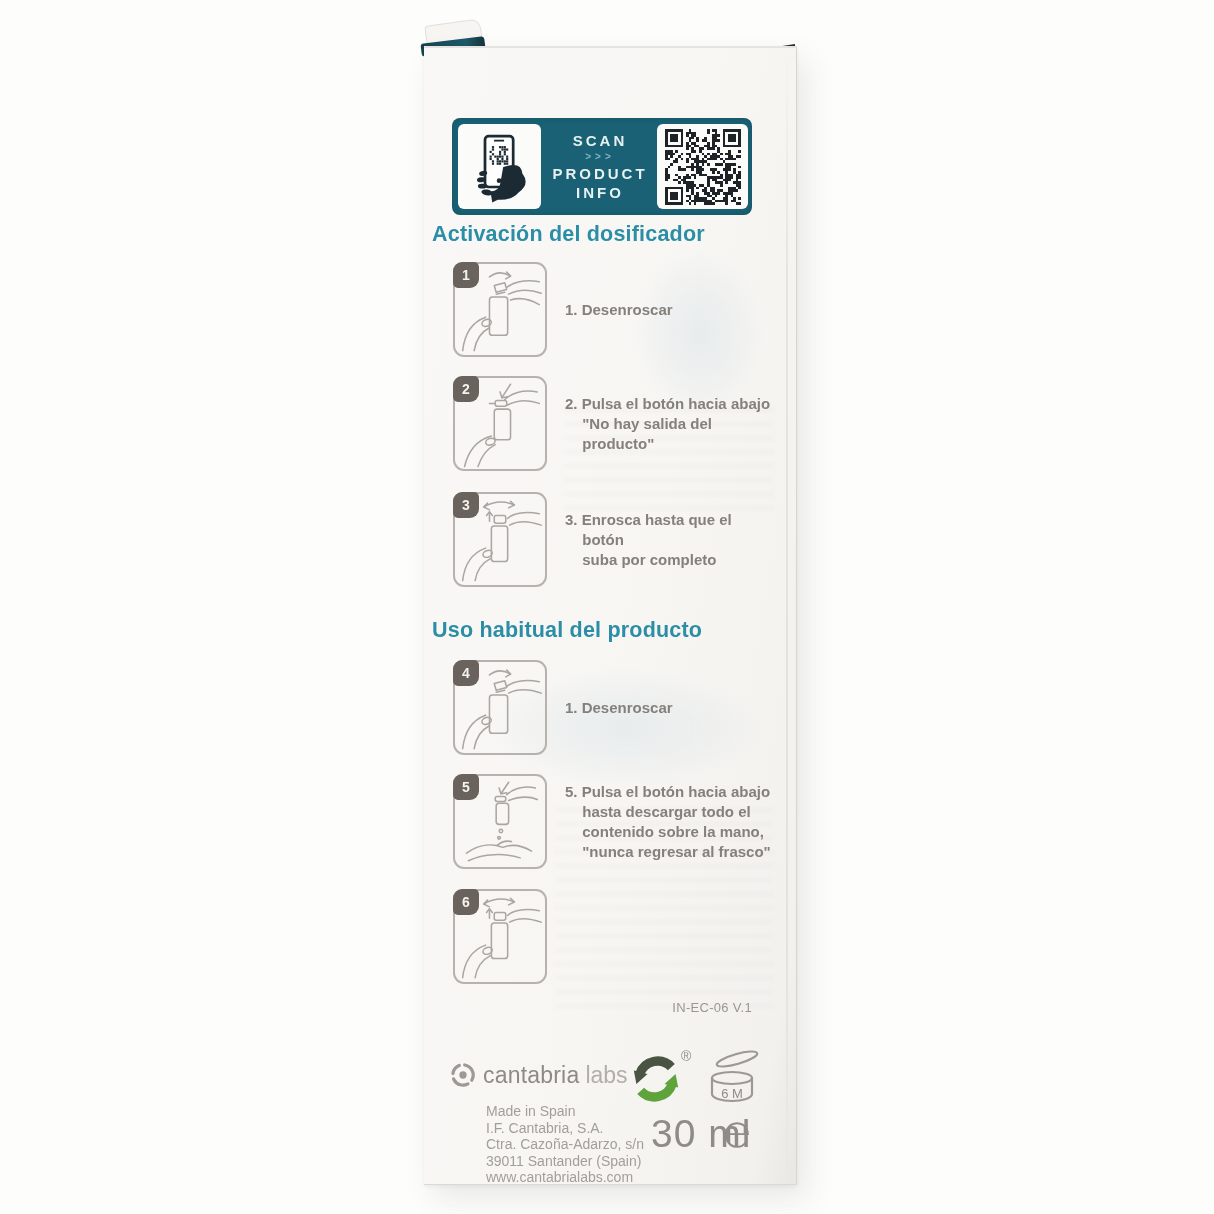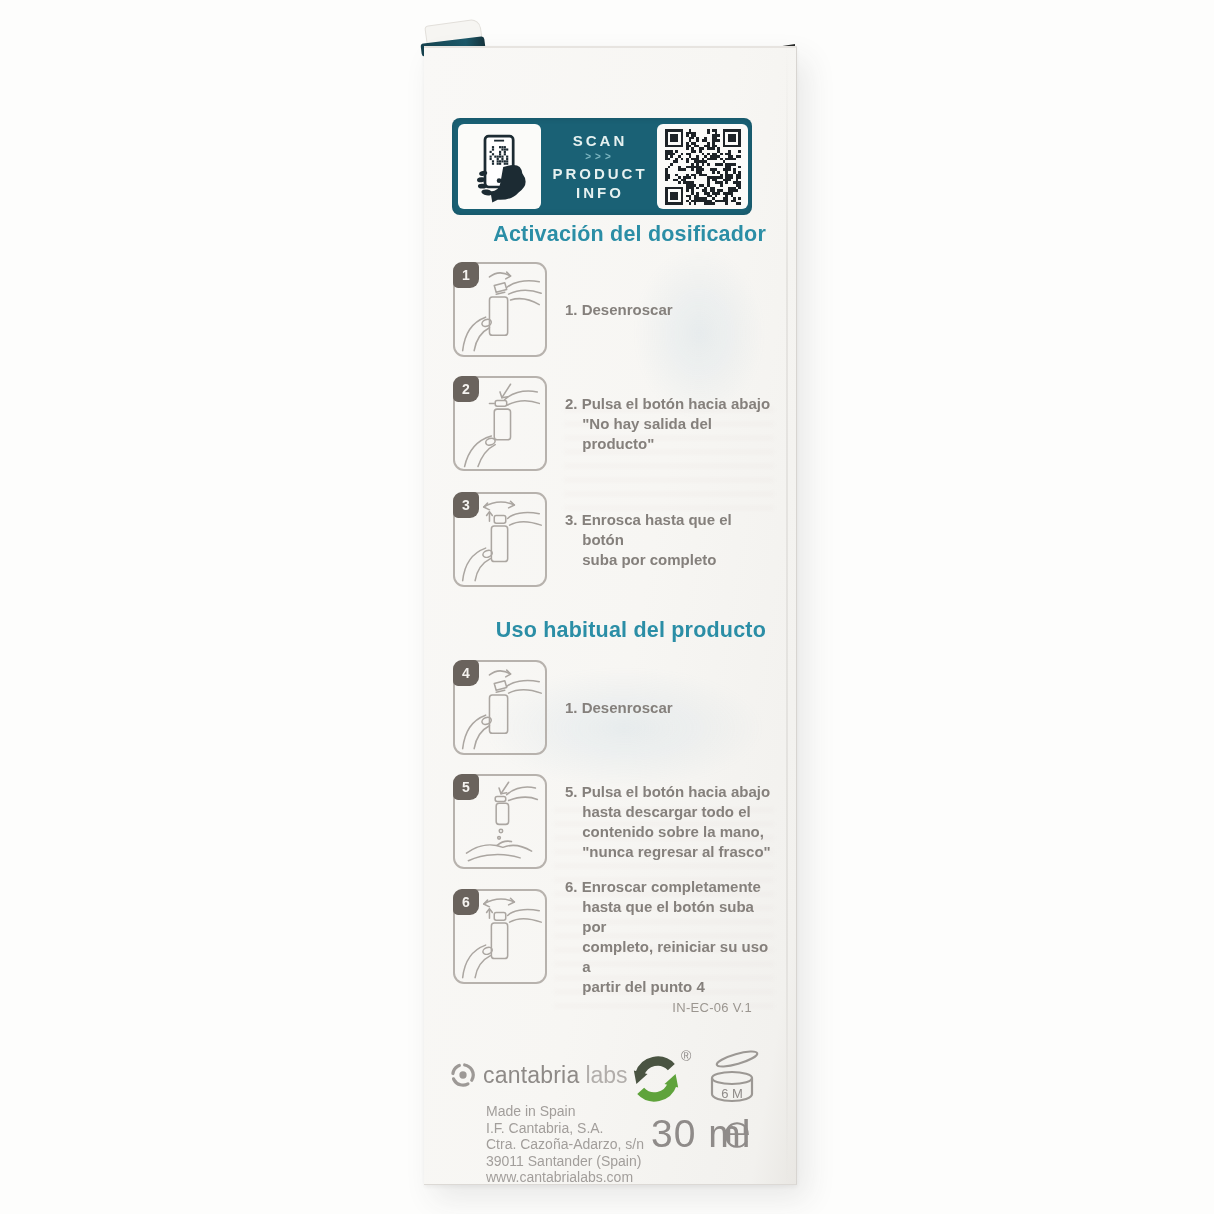--- a/index.html
+++ b/index.html
@@ -48,21 +48,21 @@
     display:flex;align-items:center;justify-content:center;}
   .tile.qr{position:absolute;right:4px;top:6px;width:91px;height:85px;
     display:flex;align-items:center;justify-content:center;}
   .banner-text{position:absolute;left:92px;width:112px;top:0;height:97px;
     display:flex;flex-direction:column;align-items:center;justify-content:center;
     color:#e6f1f0;}
   .banner-text .big{font-size:15px;font-weight:700;letter-spacing:3px;line-height:19px;}
   .banner-text .chev{font-size:10px;color:#7db6c1;letter-spacing:4px;line-height:14px;font-weight:700;}
   
   .section-title{
-    position:absolute;left:8px;width:334px;text-align:right;
+    position:absolute;left:8px;width:334px;text-align:left;
     color:#2b8ea6;font-size:21.5px;font-weight:700;letter-spacing:.2px;
   }
   .title-1{top:174px;}
   .title-2{top:570px;}
   
   .step{position:absolute;left:29px;width:320px;height:95px;display:flex;align-items:center;}
   .step-icon{
     position:relative;width:94px;height:95px;flex:0 0 94px;
     border:2px solid #b7b2ad;border-radius:11px;box-sizing:border-box;
   }
@@ -615,24 +615,20 @@
             <path class="art" d="M33 22 L36 18 L39 22"></path>
           <rect class="art" x="41" y="22" width="12" height="8" rx="2"></rect>
           <rect class="art" x="38" y="33" width="17" height="37" rx="3"></rect>
           <path class="art" d="M88 20 C72 17 60 20 55 25"></path>
             <path class="art" d="M90 32 C76 27 64 28 57 32"></path>
           <path class="art" d="M8 90 C10 72 18 61 32 56"></path>
             <path class="art" d="M21 90 C23 78 29 71 37 67"></path>
           <ellipse class="art" cx="34" cy="62" rx="5" ry="3.4" transform="rotate(-20 34 62)"></ellipse>
         </svg>
       </div>
-      <div class="step-text">6. Enroscar completamente
-hasta que el botón suba por
-completo, reiniciar su uso a
-partir del punto 4</div>
     </div>
 
     <div class="ref-code">IN-EC-06 V.1</div>
 
     <div class="brand-row">
       <svg class="brand-mark" viewBox="0 0 28 28">
         <circle cx="14" cy="14" r="9.5" fill="none" stroke="#9d9996" stroke-width="3" stroke-dasharray="10 5 16 5" stroke-linecap="round" transform="rotate(-30 14 14)"></circle>
         <circle cx="14" cy="14" r="3.4" fill="#9d9996"></circle>
       </svg>
       <span class="brand-name">cantabria</span>

